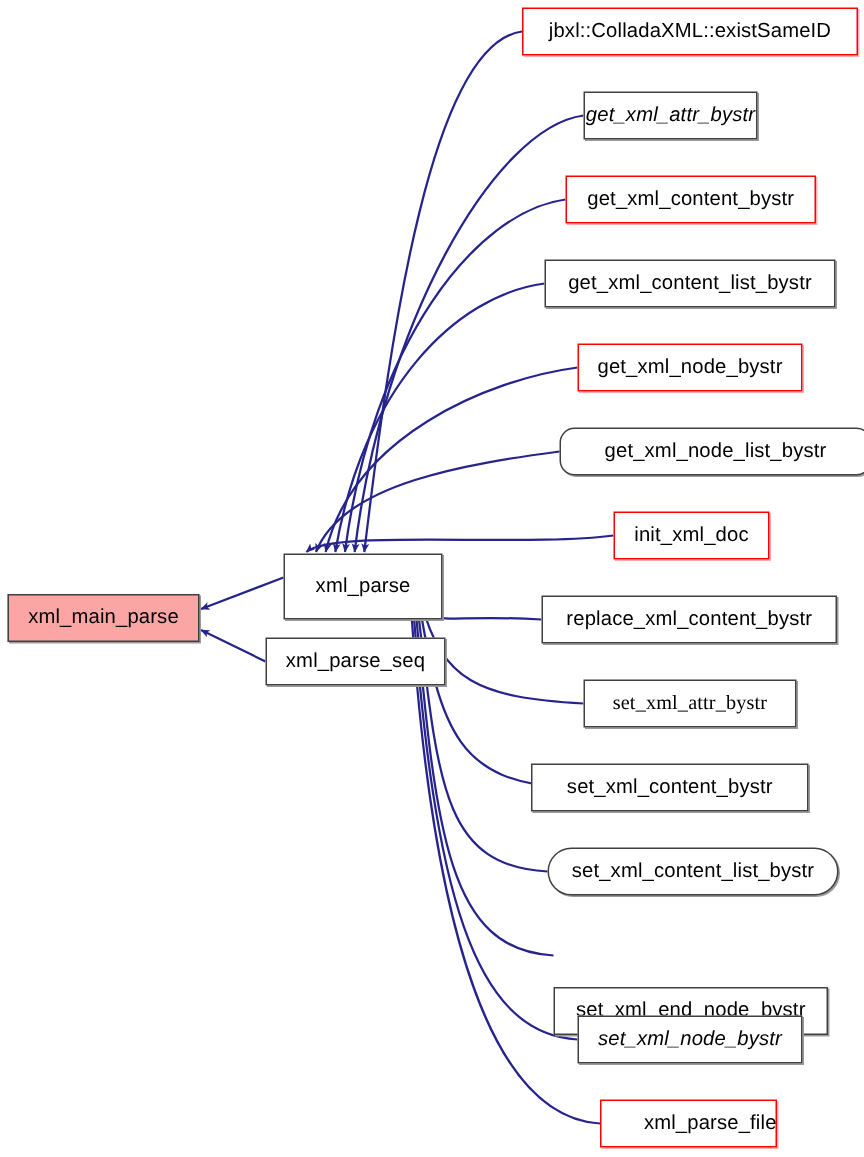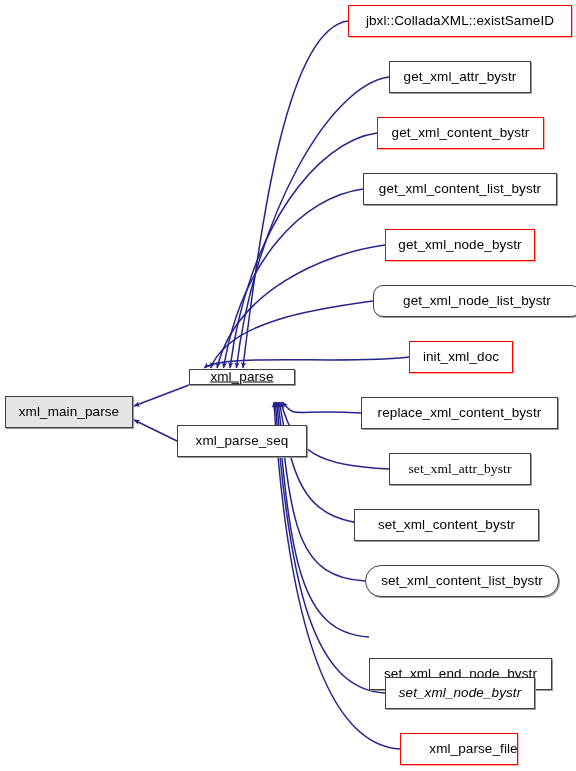--- a/index.html
+++ b/index.html
@@ -20,21 +20,21 @@
     background:#ffffff;
     border:1px solid #404040;
     font-size:13.5px;
     line-height:1;
     color:#000000;
     white-space:nowrap;
     letter-spacing:0.1px;
     box-shadow:1px 1px 0 0 #9a9a9a;
   }
   .node.red{border:1px solid #ff0000;box-shadow:1px 1px 0 0 #ffb0b0;}
-  .node.current{background:#e5e5e5;border:1px solid #404040;}
+  .node.current{background:#fca5a5;border:1px solid #404040;}
   .node .label{display:block;transform:translateY(-0.5px);text-align:center;}
 </style>
 </head>
 <body>
 
 <div id="canvas">
   <svg id="edge-layer" viewBox="0 0 576 771" xmlns="http://www.w3.org/2000/svg">
       <defs>
         <marker id="arrow" viewBox="0 0 10 10" refX="9.4" refY="5" markerWidth="6" markerHeight="6" orient="auto-start-reverse" markerUnits="userSpaceOnUse">
           <path d="M0,0.6 L10,5 L0,9.4 L2.4,5 Z" fill="#26248c"></path>
@@ -54,30 +54,30 @@
       <path d="M377,525 C307,521 293.5,488.8 279.5,402" fill="none" stroke="#26248c" stroke-width="1.5" marker-end="url(#arrow)"></path>
       <path d="M365,581 C295,577 292.1,523.52 278.1,402" fill="none" stroke="#26248c" stroke-width="1.5" marker-end="url(#arrow)"></path>
       <path d="M369,637 C299,633 290.7,558.24 276.7,402" fill="none" stroke="#26248c" stroke-width="1.5" marker-end="url(#arrow)"></path>
       <path d="M385,693 C315,689 289.3,592.96 275.3,402" fill="none" stroke="#26248c" stroke-width="1.5" marker-end="url(#arrow)"></path>
       <path d="M400,749 C330,745 287.9,627.6800000000001 273.9,402" fill="none" stroke="#26248c" stroke-width="1.5" marker-end="url(#arrow)"></path>
     </svg>
   <div id="node-layer">
       <div class="node current" style="left: 5px; top: 396px; width: 128px; height: 32px;">
         <span class="label">xml_main_parse</span>
       </div>
-      <div class="node" style="left: 189px; top: 369px; width: 106px; height: 16px; text-decoration: underline;">
+      <div class="node" style="left: 189px; top: 369px; width: 106px; height: 44px;">
         <span class="label">xml_parse</span>
       </div>
-      <div class="node" style="left: 177px; top: 425px; width: 130px; height: 32px;">
+      <div class="node" style="left: 177px; top: 425px; width: 120px; height: 32px;">
         <span class="label">xml_parse_seq</span>
       </div>
       <div class="node red" style="left: 348px; top: 5px; width: 224px; height: 32px;">
         <span class="label">jbxl::ColladaXML::existSameID</span>
       </div>
-      <div class="node" style="left: 389px; top: 61px; width: 142px; height: 32px;">
+      <div class="node" style="left: 389px; top: 61px; width: 116px; height: 32px; font-style: italic;">
         <span class="label">get_xml_attr_bystr</span>
       </div>
       <div class="node red" style="left: 377px; top: 117px; width: 167px; height: 32px;">
         <span class="label">get_xml_content_bystr</span>
       </div>
       <div class="node" style="left: 363px; top: 173px; width: 194px; height: 32px;">
         <span class="label">get_xml_content_list_bystr</span>
       </div>
       <div class="node red" style="left: 385px; top: 229px; width: 150px; height: 32px;">
         <span class="label">get_xml_node_bystr</span>

